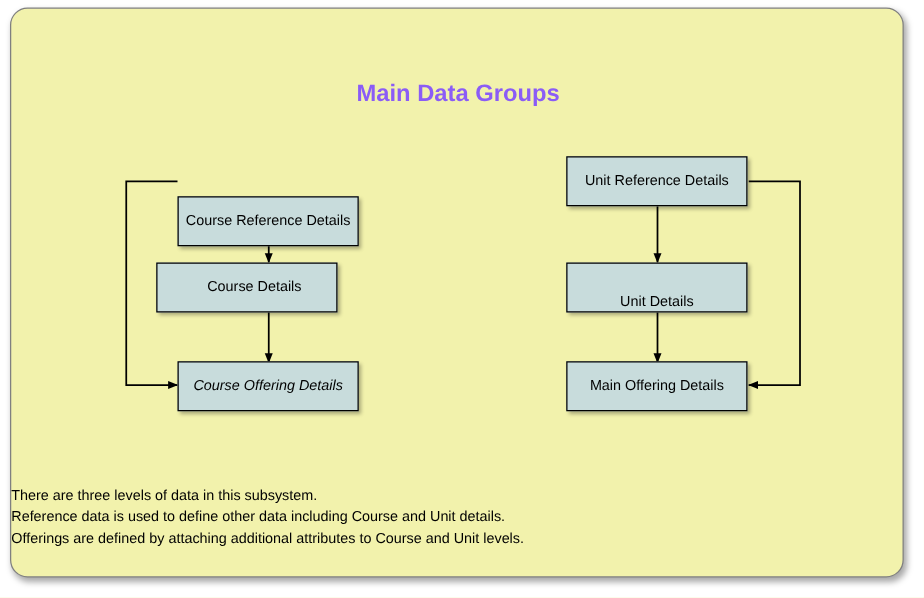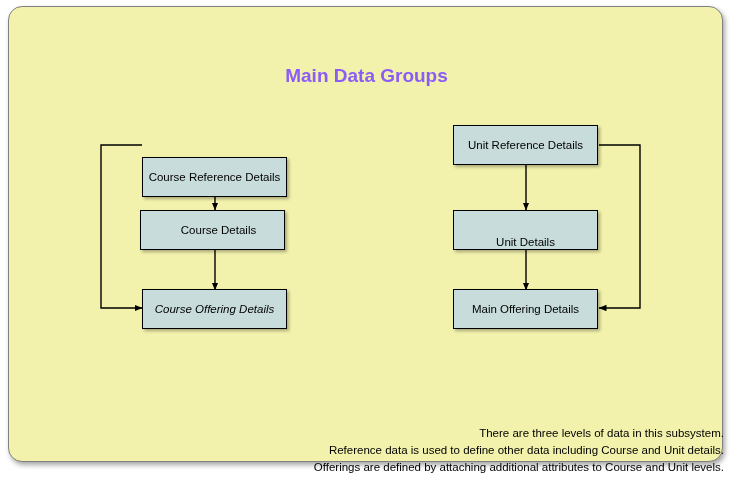--- a/index.html
+++ b/index.html
@@ -76,25 +76,24 @@
     top: 0;
     width: 715px;
     height: 456px;
     pointer-events: none;
   }
   .footer {
     position: absolute;
     left: 0;
     top: 382px;
     width: 715px;
-    text-align: right;
+    text-align: left;
     font-size: 11.5px;
     line-height: 17px;
     color: #000000;
-    margin-top: 36px;
   }
 </style>
 </head>
 <body>
 
 <div id="canvas">
   <div class="panel">
 
     <div class="title-sub">Main Data Groups</div>
 
@@ -114,21 +113,21 @@
       <line x1="517" y1="158" x2="517" y2="203" stroke="#000000" stroke-width="1.4" marker-end="url(#arrow)"></line>
 
       <line x1="517" y1="238" x2="517" y2="283" stroke="#000000" stroke-width="1.4" marker-end="url(#arrow)"></line>
 
       <polyline points="590,138 631,138 631,301 590,301" fill="none" stroke="#000000" stroke-width="1.4" marker-end="url(#arrow)"></polyline>
     </svg>
 
     <div class="node" style="left:133px; top:118px;margin-top:32px;">
       <span>Course Reference Details</span>
     </div>
-    <div class="node" style="left:131px; top:203px;padding-left:12px;">
+    <div class="node" style="left:116px; top:203px;padding-left:12px;">
       <span>Course Details</span>
     </div>
     <div class="node" style="left:133px; top:282px;font-style:italic;">
       <span>Course Offering Details</span>
     </div>
 
     <div class="node" style="left:444px; top:118px;">
       <span>Unit Reference Details</span>
     </div>
     <div class="node" style="left:444px; top:203px;align-items:flex-end;">

